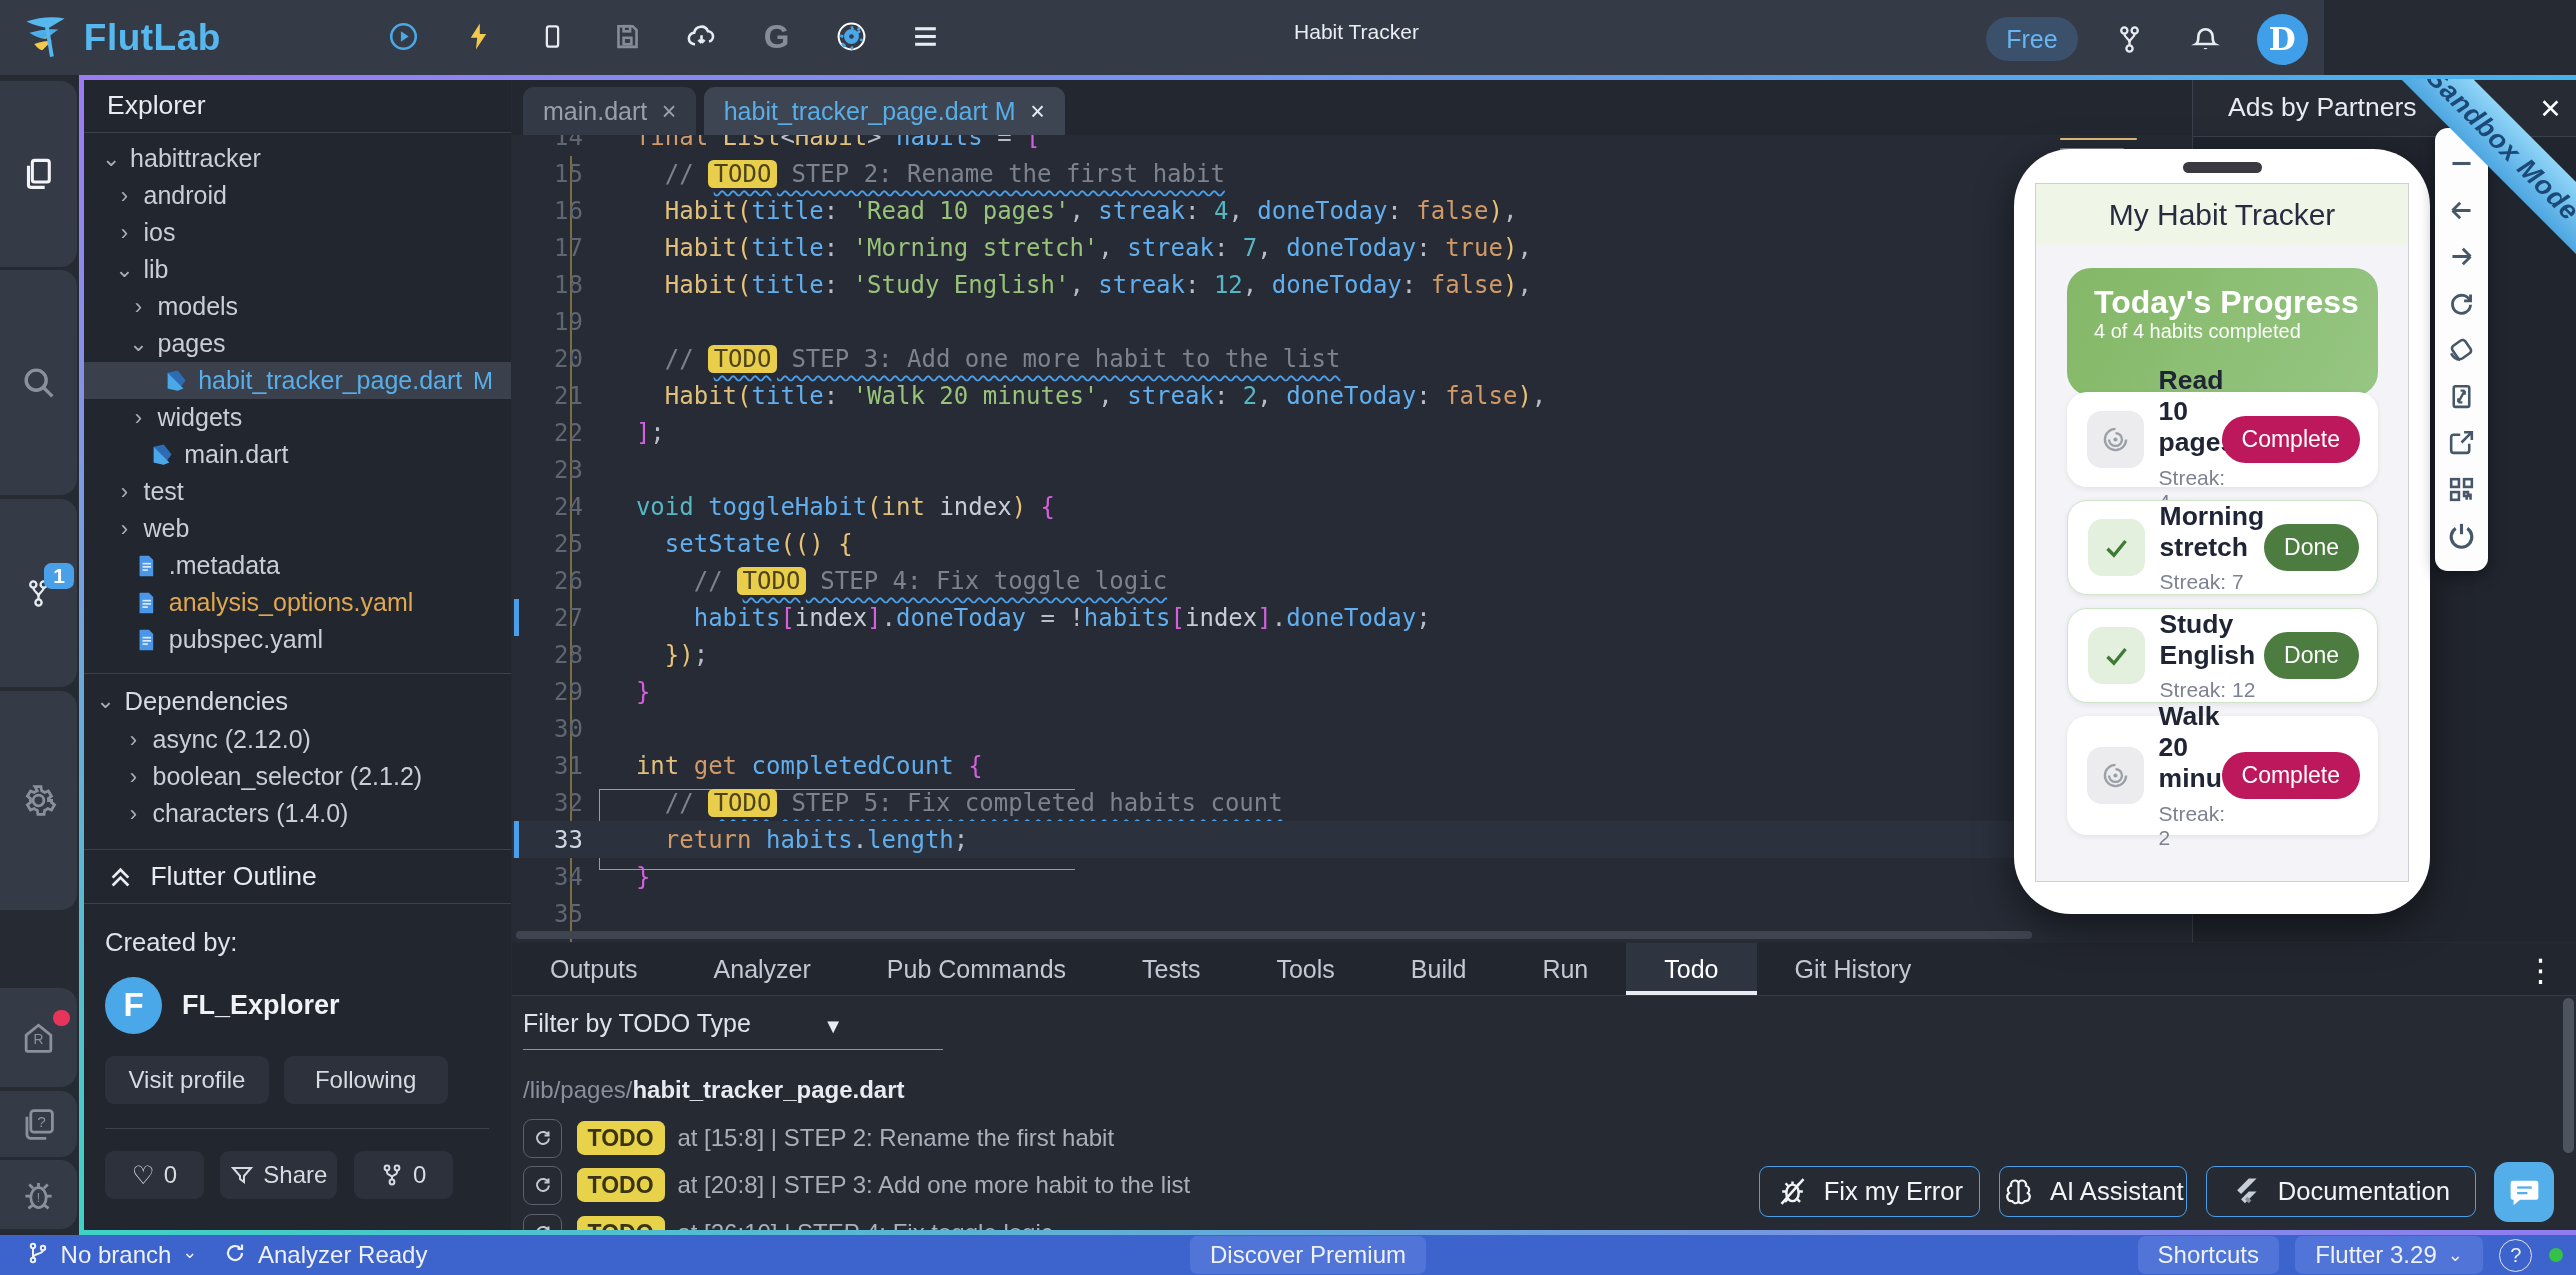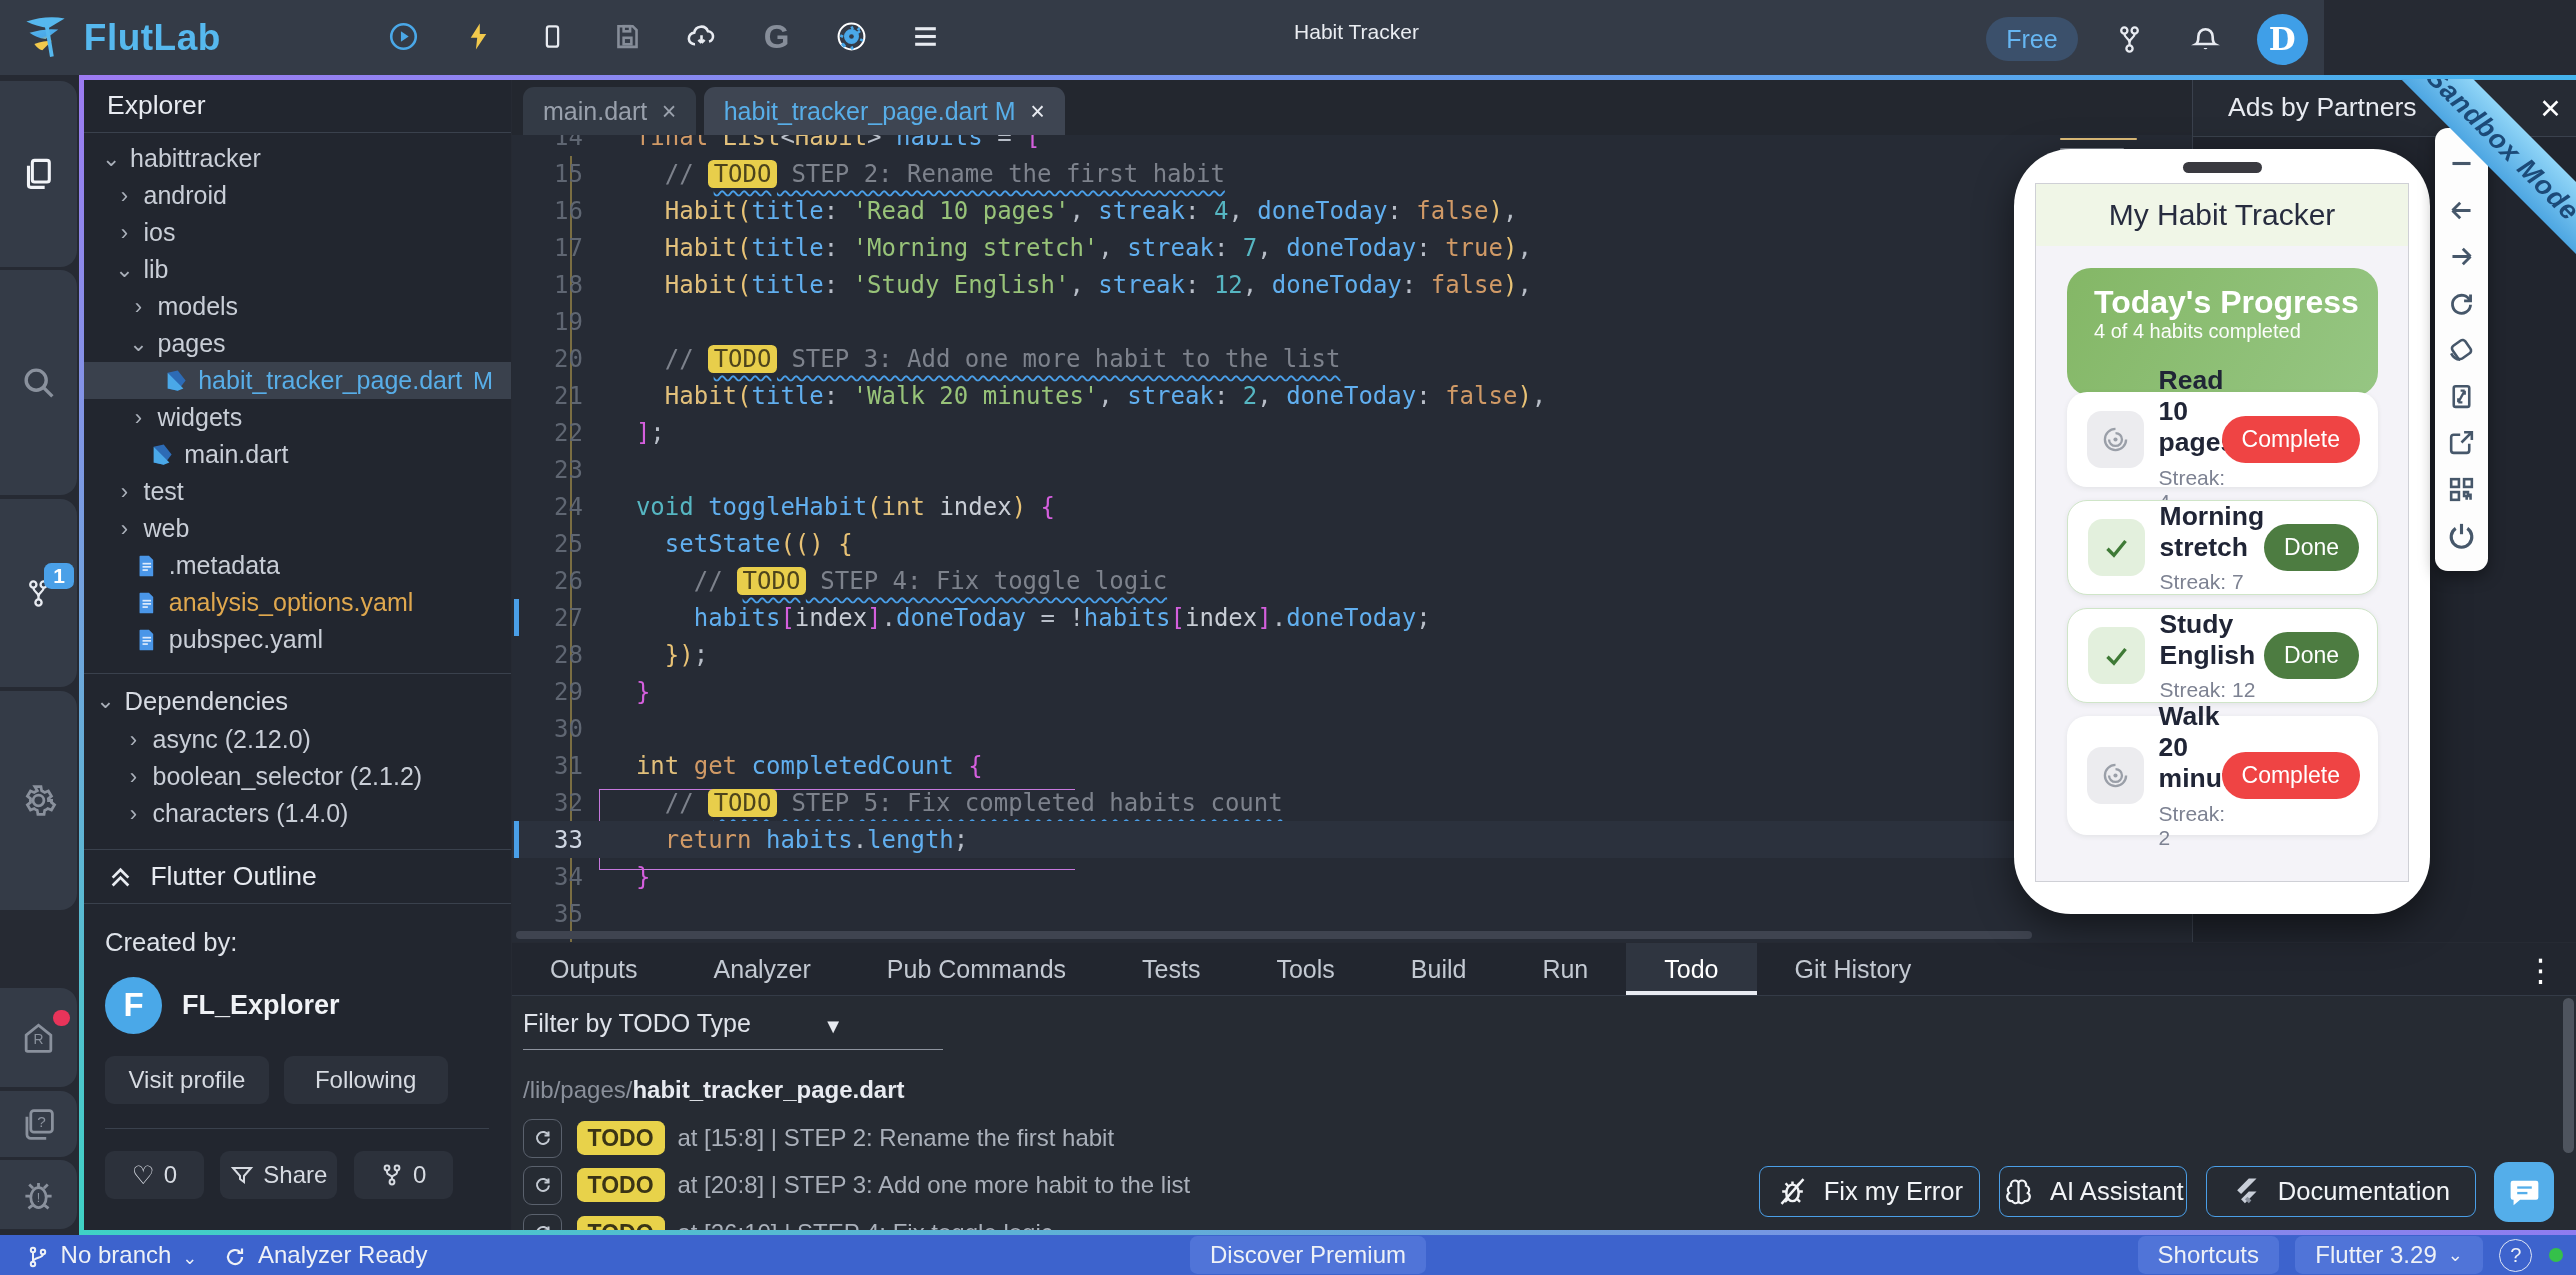--- a/index.html
+++ b/index.html
@@ -93,21 +93,21 @@
   #progress-sub{left:27px;top:52px;font-size:20px;opacity:.97;}
   .habit-card{position:absolute;left:31px;width:311px;background:#fff;border-radius:20px;display:flex;align-items:center;box-sizing:border-box;padding:0 18px 0 20px;box-shadow:0 1.8px 5.5px rgba(40,60,40,.08);}
   .habit-card.done{border:1.8px solid #cfe5c8;}
   .habit-ico{flex:0 0 57px;height:57px;border-radius:14.6px;display:flex;align-items:center;justify-content:center;margin-right:14.6px;}
   .habit-ico.todo-ico{background:#ececef;}
   .habit-ico.done-ico{background:#e3f0dd;}
   .habit-text{flex:1;min-width:0;}
   .habit-title{font-size:26.5px;font-weight:bold;color:#202536;line-height:31px;}
   .habit-streak{font-size:21px;color:#7d8292;margin-top:7.3px;}
   .habit-btn{flex:0 0 auto;color:#fff;font-size:23px;border-radius:24px;padding:10px 20px;}
-  .habit-btn.gray{background:#ef4444;}
+  .habit-btn.gray{background:#be185d;}
   .habit-btn.green{background:#4d7c41;}
 
   
   #devbar{left:2435px;top:128px;width:53px;height:443px;background:#fdfdfd;border-radius:12.8px;box-shadow:0 5.5px 16.4px rgba(0,0,0,.4);z-index:50;display:flex;flex-direction:column;align-items:center;justify-content:space-between;padding:20px 0;box-sizing:border-box;}
   .dev-ico{width:31px;height:31px;display:flex;align-items:center;justify-content:center;color:#46576a;font-size:29px;}
 
   
   #bottom{left:512px;top:943px;width:2064px;height:288px;background:#262b33;overflow:hidden;}
   #btabs{height:52px;background:#22262f;border-bottom:1.8px solid #343b47;display:flex;align-items:stretch;}
   .btab{display:flex;align-items:center;padding:0 38px;color:#c3c9d2;font-size:25px;position:relative;}
@@ -122,21 +122,21 @@
   .todo-row{position:absolute;left:11px;display:flex;align-items:center;height:42px;}
   .todo-run{width:37px;height:37px;border:1.8px solid #5a616d;border-radius:9px;display:flex;align-items:center;justify-content:center;margin-right:14.6px;}
   .todo-badge{background:#e8d24a;color:#3a3416;font-weight:bold;font-size:23px;border-radius:7.3px;padding:3.7px 11px;margin-right:12.8px;}
   .todo-text{color:#aab0ba;font-size:24px;}
   #bscroll{position:absolute;right:1.8px;top:55px;width:11px;height:155px;background:#4e545e;border-radius:5.5px;}
   .action-btn{position:absolute;top:223px;height:51px;border:1.8px solid #4a9fe8;border-radius:9px;background:#262b33;color:#f2f4f7;font-size:25.6px;display:flex;align-items:center;justify-content:center;gap:14.6px;box-sizing:border-box;}
   #chat-btn{position:absolute;top:219px;width:60px;height:60px;background:#54aeea;border-radius:14.6px;display:flex;align-items:center;justify-content:center;}
 
   
   #statusbar{left:0;top:1235px;width:2576px;height:40px;display:flex;align-items:center;color:#eef1f6;font-size:24px;}
-  .sb-item{display:flex;align-items:flex-end;gap:11px;margin-left:25.6px;}
+  .sb-item{display:flex;align-items:flex-start;gap:11px;margin-left:25.6px;}
   .sb-pill{background:#5074d8;border-radius:7.3px;padding:4.6px 20px;display:flex;align-items:center;gap:11px;}
   #sb-right{margin-left:auto;display:flex;align-items:center;gap:16.4px;margin-right:12.8px;}
   #sb-dot{width:14.6px;height:14.6px;border-radius:50%;background:#35c04a;}
   #sb-q{width:31px;height:31px;border:1.8px solid #dfe6f5;border-radius:50%;display:flex;align-items:center;justify-content:center;font-size:20px;}
 </style>
 </head>
 <body>
 
 <div id="stage">
 

